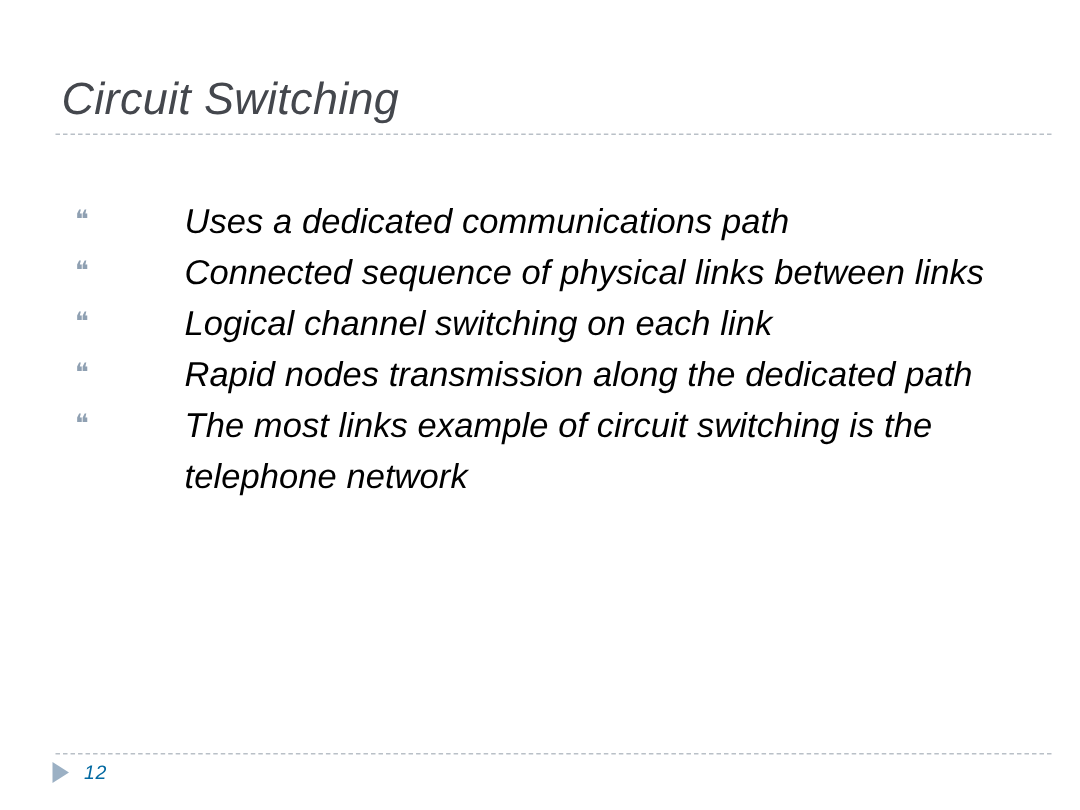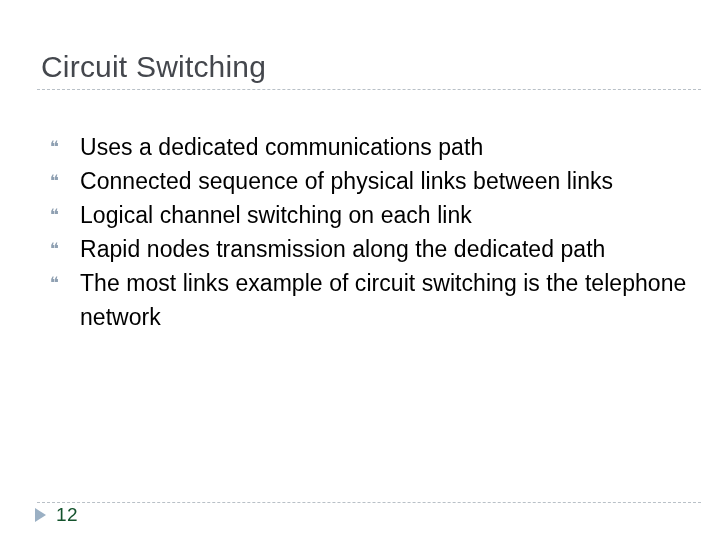--- a/index.html
+++ b/index.html
@@ -8,20 +8,21 @@
     background: #ffffff;
   }
 
   #slide {
     position: relative;
     width: 720px;
     height: 540px;
     background: #ffffff;
     overflow: hidden;
     font-family: "Liberation Sans", sans-serif;
+    font-style: italic;
     -webkit-font-smoothing: antialiased;
   }
 
   
   #title-area {
     position: absolute;
     left: 0;
     top: 0;
     width: 720px;
   }
@@ -76,20 +77,21 @@
     display: inline-block;
     color: #8fa0b2;
     font-size: 17px;
     line-height: 34px;
     font-family: "DejaVu Sans", sans-serif;
     text-align: left;
   }
 
   .bullet-text {
     display: block;
+    margin-left: 43px;
   }
 
   
   #footer-rule {
     position: absolute;
     left: 37px;
     top: 502px;
     width: 664px;
     height: 0;
     border-top: 1px dashed #b9c0c7;
@@ -103,23 +105,23 @@
     height: 0;
     border-top: 7px solid transparent;
     border-bottom: 7px solid transparent;
     border-left: 11px solid #9bb0c4;
   }
 
   #page-number {
     position: absolute;
     left: 56px;
     top: 507px;
-    font-size: 19px;
+    font-size: 13px;
     line-height: 16px;
-    color: #14532d;
+    color: #0369a1;
     letter-spacing: 0.4px;
   }
 </style>
 </head>
 <body>
 
 <div id="slide">
 
   <div id="title-area">
     <div id="slide-title">Circuit Switching</div>

